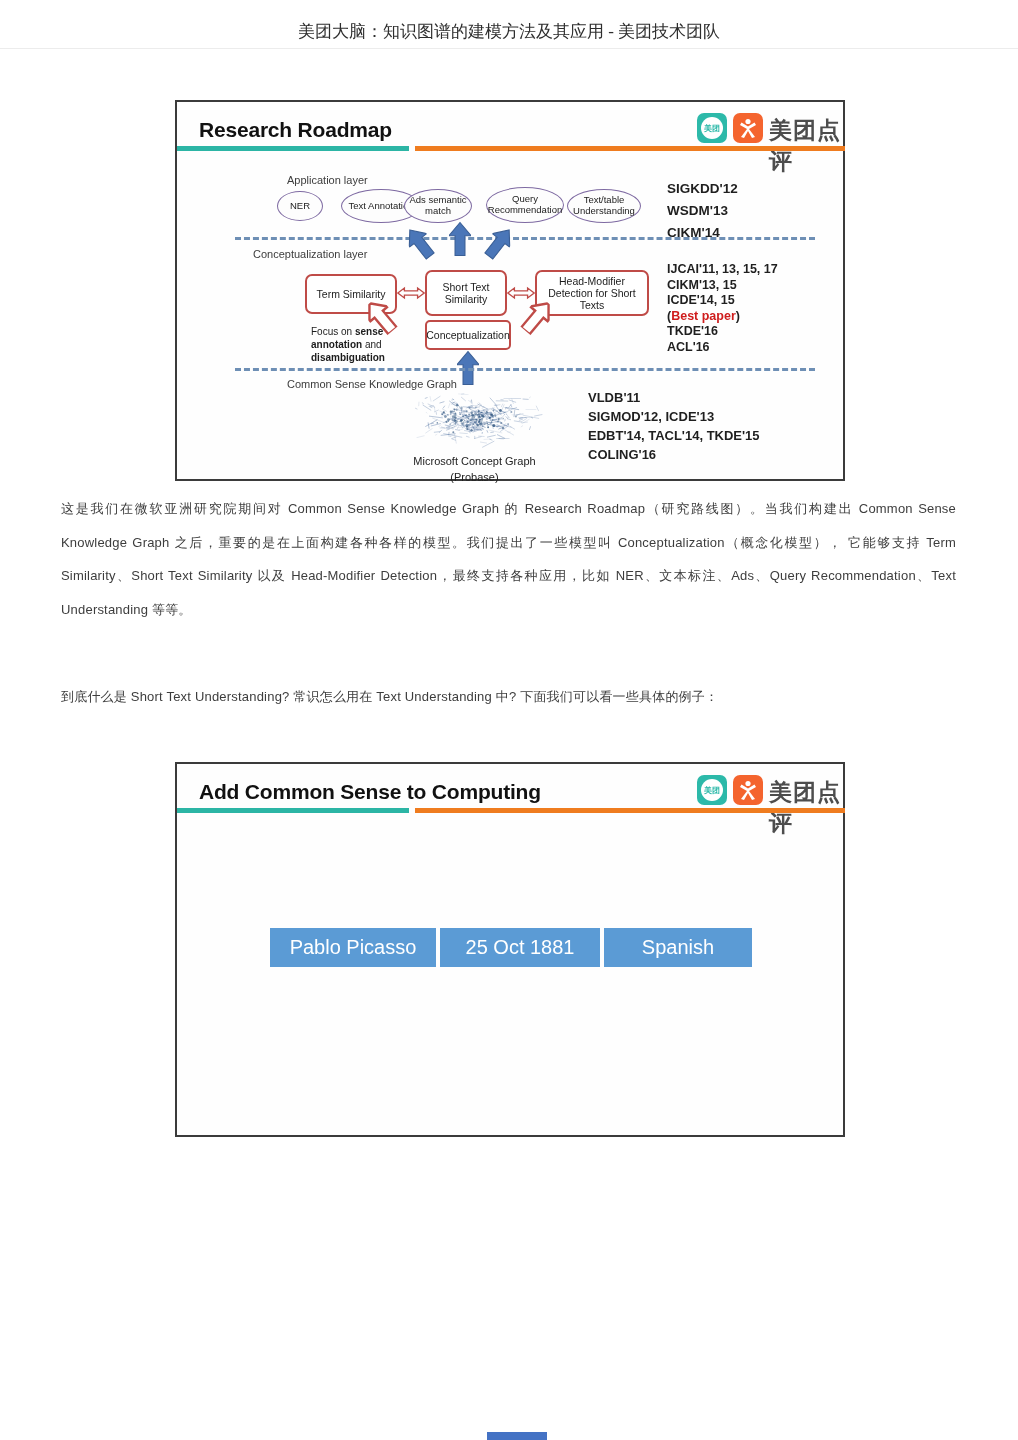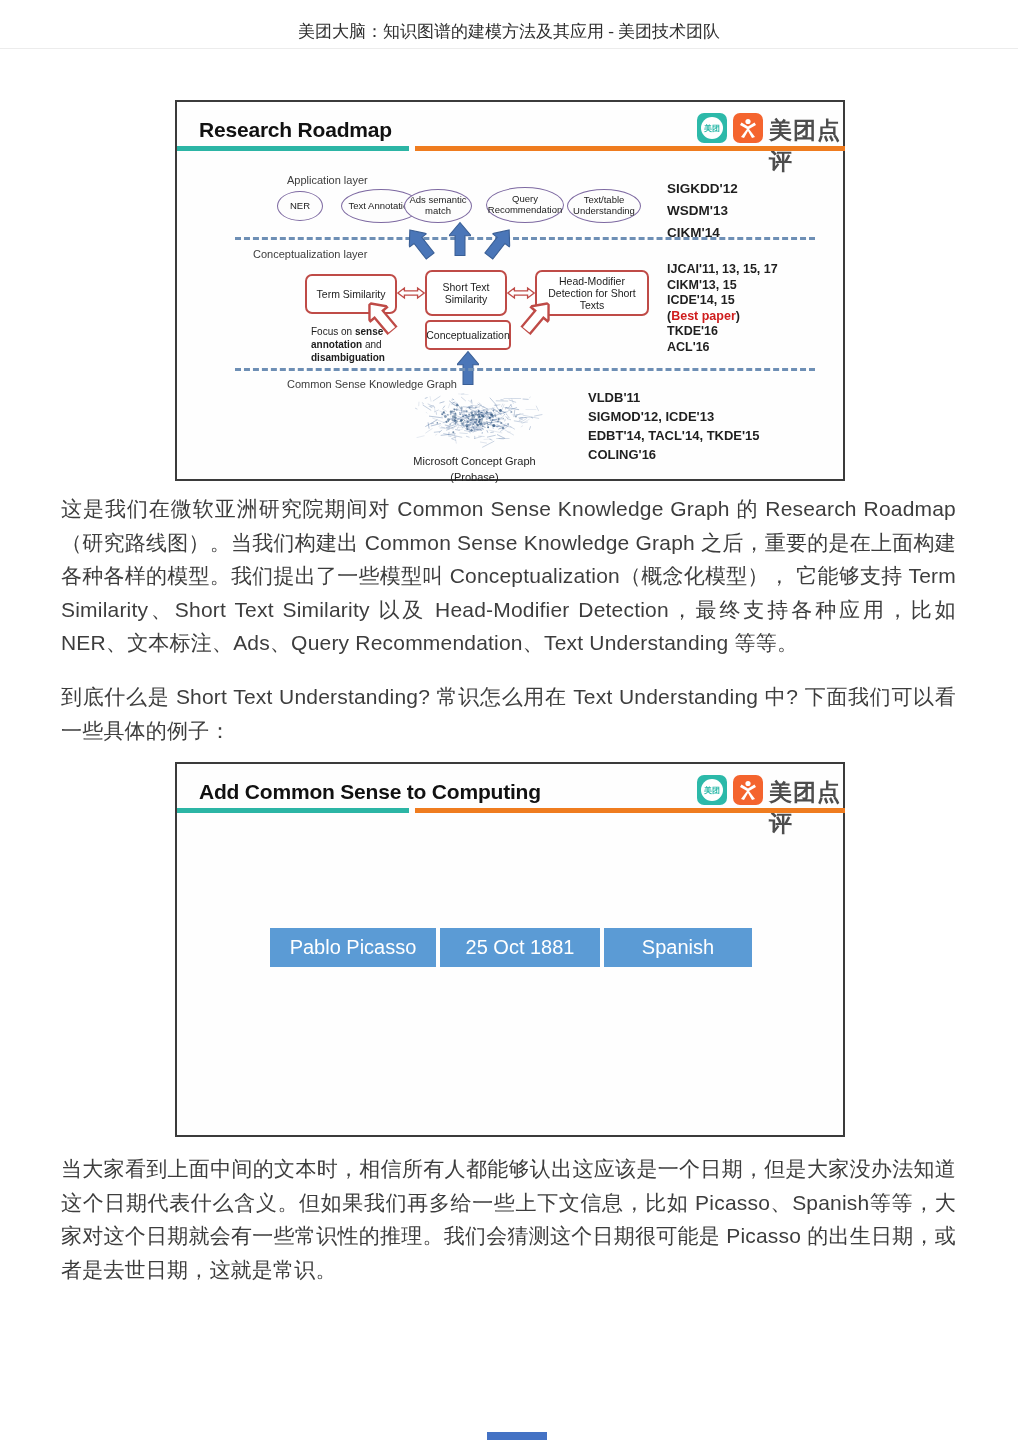--- a/index.html
+++ b/index.html
@@ -36,21 +36,21 @@
   .pubs{font-weight:bold;color:#1f1f1f;}
   .pubs div{white-space:nowrap;}
   .pubs-lg{font-size:13.5px;line-height:22px;}
   .pubs-md{font-size:12.5px;line-height:15.5px;}
   .pubs-g3{font-size:13px;line-height:19px;}
   .red-txt{color:#cf1d1d;}
   .focus-note{font-size:10px;line-height:1.3;color:#1c1c1c;}
   .graph-caption{font-size:11px;color:#222;text-align:center;line-height:1.45;}
 
   
-  .para{left:61px;width:895px;font-size:21px;line-height:33.5px;color:#3d3d3d;
+  .para{left:61px;width:895px;font-size:13px;line-height:33.5px;color:#3d3d3d;
         text-align:justify;text-justify:inter-ideograph;letter-spacing:0.2px;}
 
   
   .cell{background:#5b9bd5;color:#fff;font-weight:normal;font-size:20px;display:flex;
         align-items:center;justify-content:center;}
 </style>
 </head>
 <body>
 
 <div id="canvas">
@@ -613,17 +613,16 @@
     <div class="abs wordmark" style="left:592px;top:13px;">美团点评</div>
 
     <div class="abs divider-teal" style="left:0;top:44px;width:232px;"></div>
     <div class="abs divider-orange" style="left:238px;top:44px;width:430px;"></div>
 
     <div class="abs cell" style="left:93px;top:164px;width:166px;height:39px;">Pablo Picasso</div>
     <div class="abs cell" style="left:263px;top:164px;width:160px;height:39px;">25 Oct 1881</div>
     <div class="abs cell" style="left:427px;top:164px;width:148px;height:39px;">Spanish</div>
   </div>
 
-  <div class="abs para" style="top:1152px;">当大家看到上面中间的文本时，相信所有人都能够认出这应该是一个日期，但是大家没办法知道这个日期代表什么含义。但如果我们再多给一些上下文信息，比如 Picasso、Spanish等等，大家对这个日期就会有一些常识性的推理。我们会猜测这个日期很可能是 Picasso 的出生日期，或者是去世日期，这就是常识。</div>
 
   <div class="abs" style="left:487px;top:1432px;width:60px;height:8px;background:#4472c4;"></div>
 
 </div>
 
 </body></html>

